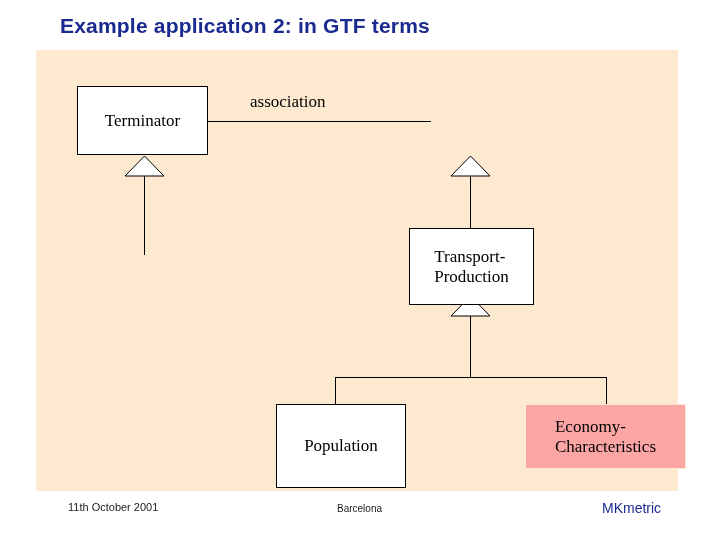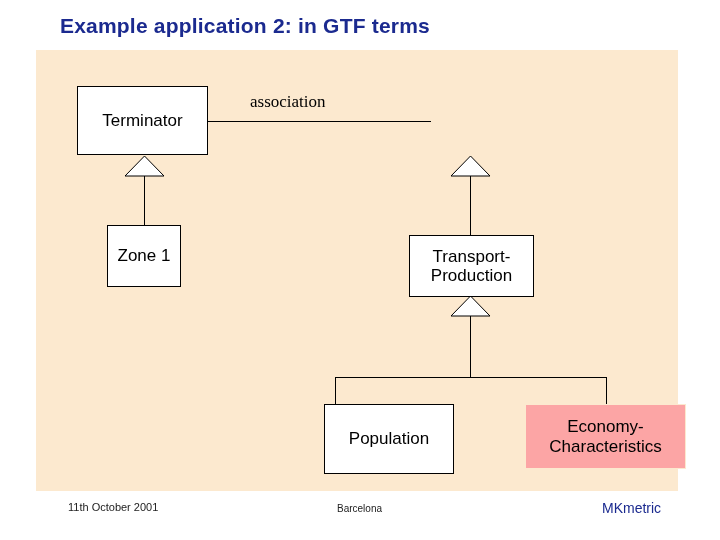--- a/index.html
+++ b/index.html
@@ -38,22 +38,22 @@
     background: #fce9cf;
   }
   .node {
     position: absolute;
     background: #ffffff;
     border: 1px solid #000000;
     box-sizing: border-box;
     display: flex;
     align-items: center;
     justify-content: center;
-    text-align: center;
-    font-family: Liberation Sans, sans-serif;
+    text-align: left;
+    font-family: Liberation Serif, serif;
     font-size: 17px;
     color: #000000;
     line-height: 1.12;
     z-index: 3;
   }
   .edge {
     position: absolute;
     background: #000000;
     z-index: 1;
   }
@@ -133,30 +133,27 @@
       <svg width="41" height="22" viewBox="0 0 41 22">
         <polygon points="20.5,1 40,21 1,21" fill="#ffffff" stroke="#000000" stroke-width="1"></polygon>
       </svg>
     </div>
 
     <div class="node" style="left:41px; top:36px; width:131px; height:69px;">
       <span>Terminator</span>
     </div>
 
 
-    <div class="node" style="left:71px; top:175px; width:74px; height:62px;">
-      <span>Zone 1</span>
-    </div>
 
-    <div class="node" style="left:373px; top:185px; width:125px; height:62px; white-space:pre-line;">
+    <div class="node" style="left:373px; top:178px; width:125px; height:77px; white-space:pre-line;">
       <span style="white-space:pre-line;">Transport-
 Production</span>
     </div>
 
-    <div class="node" style="left:240px; top:354px; width:130px; height:70px;margin-left:48px;">
+    <div class="node" style="left:240px; top:354px; width:130px; height:84px;">
       <span>Population</span>
     </div>
 
     <div class="node" style="left:489px; top:354px; width:161px; height:65px; border-color:#fce9cf; background:#fca5a5; white-space:pre-line;">
       <span style="white-space:pre-line;">Economy-
 Characteristics</span>
     </div>
 
     <div class="assoc-label" style="left:214px; top:42px;">association</div>
 

